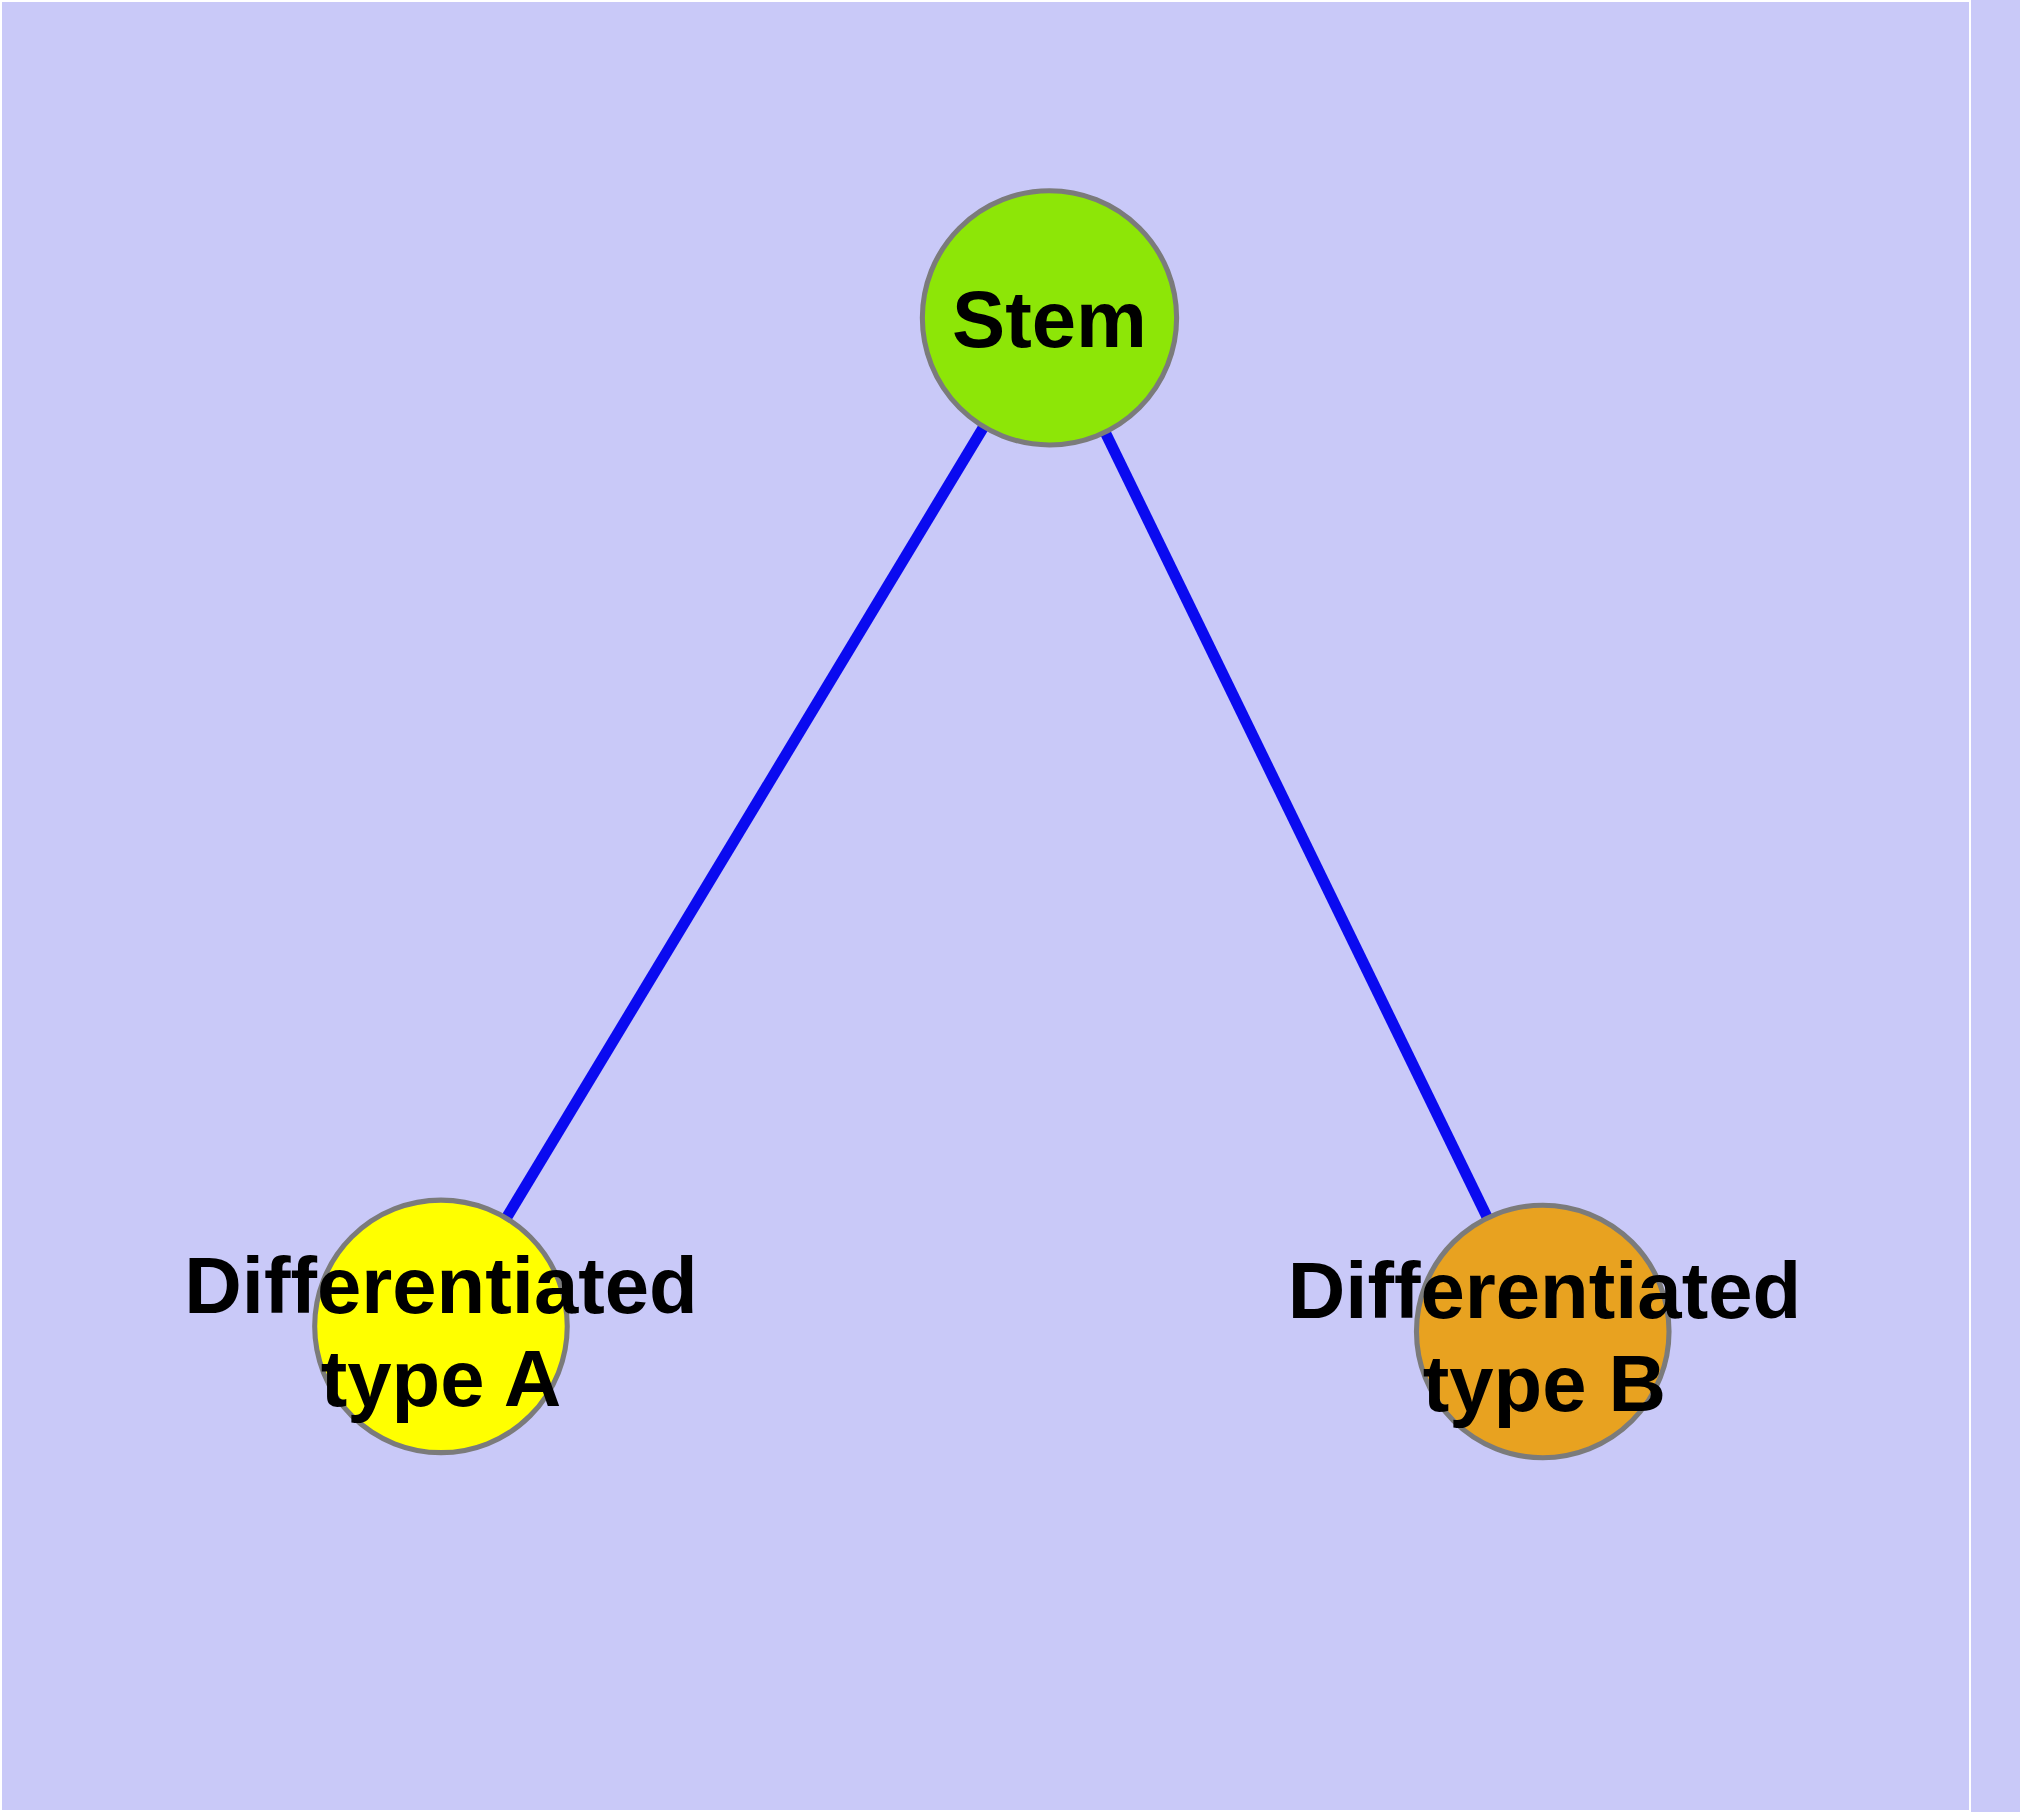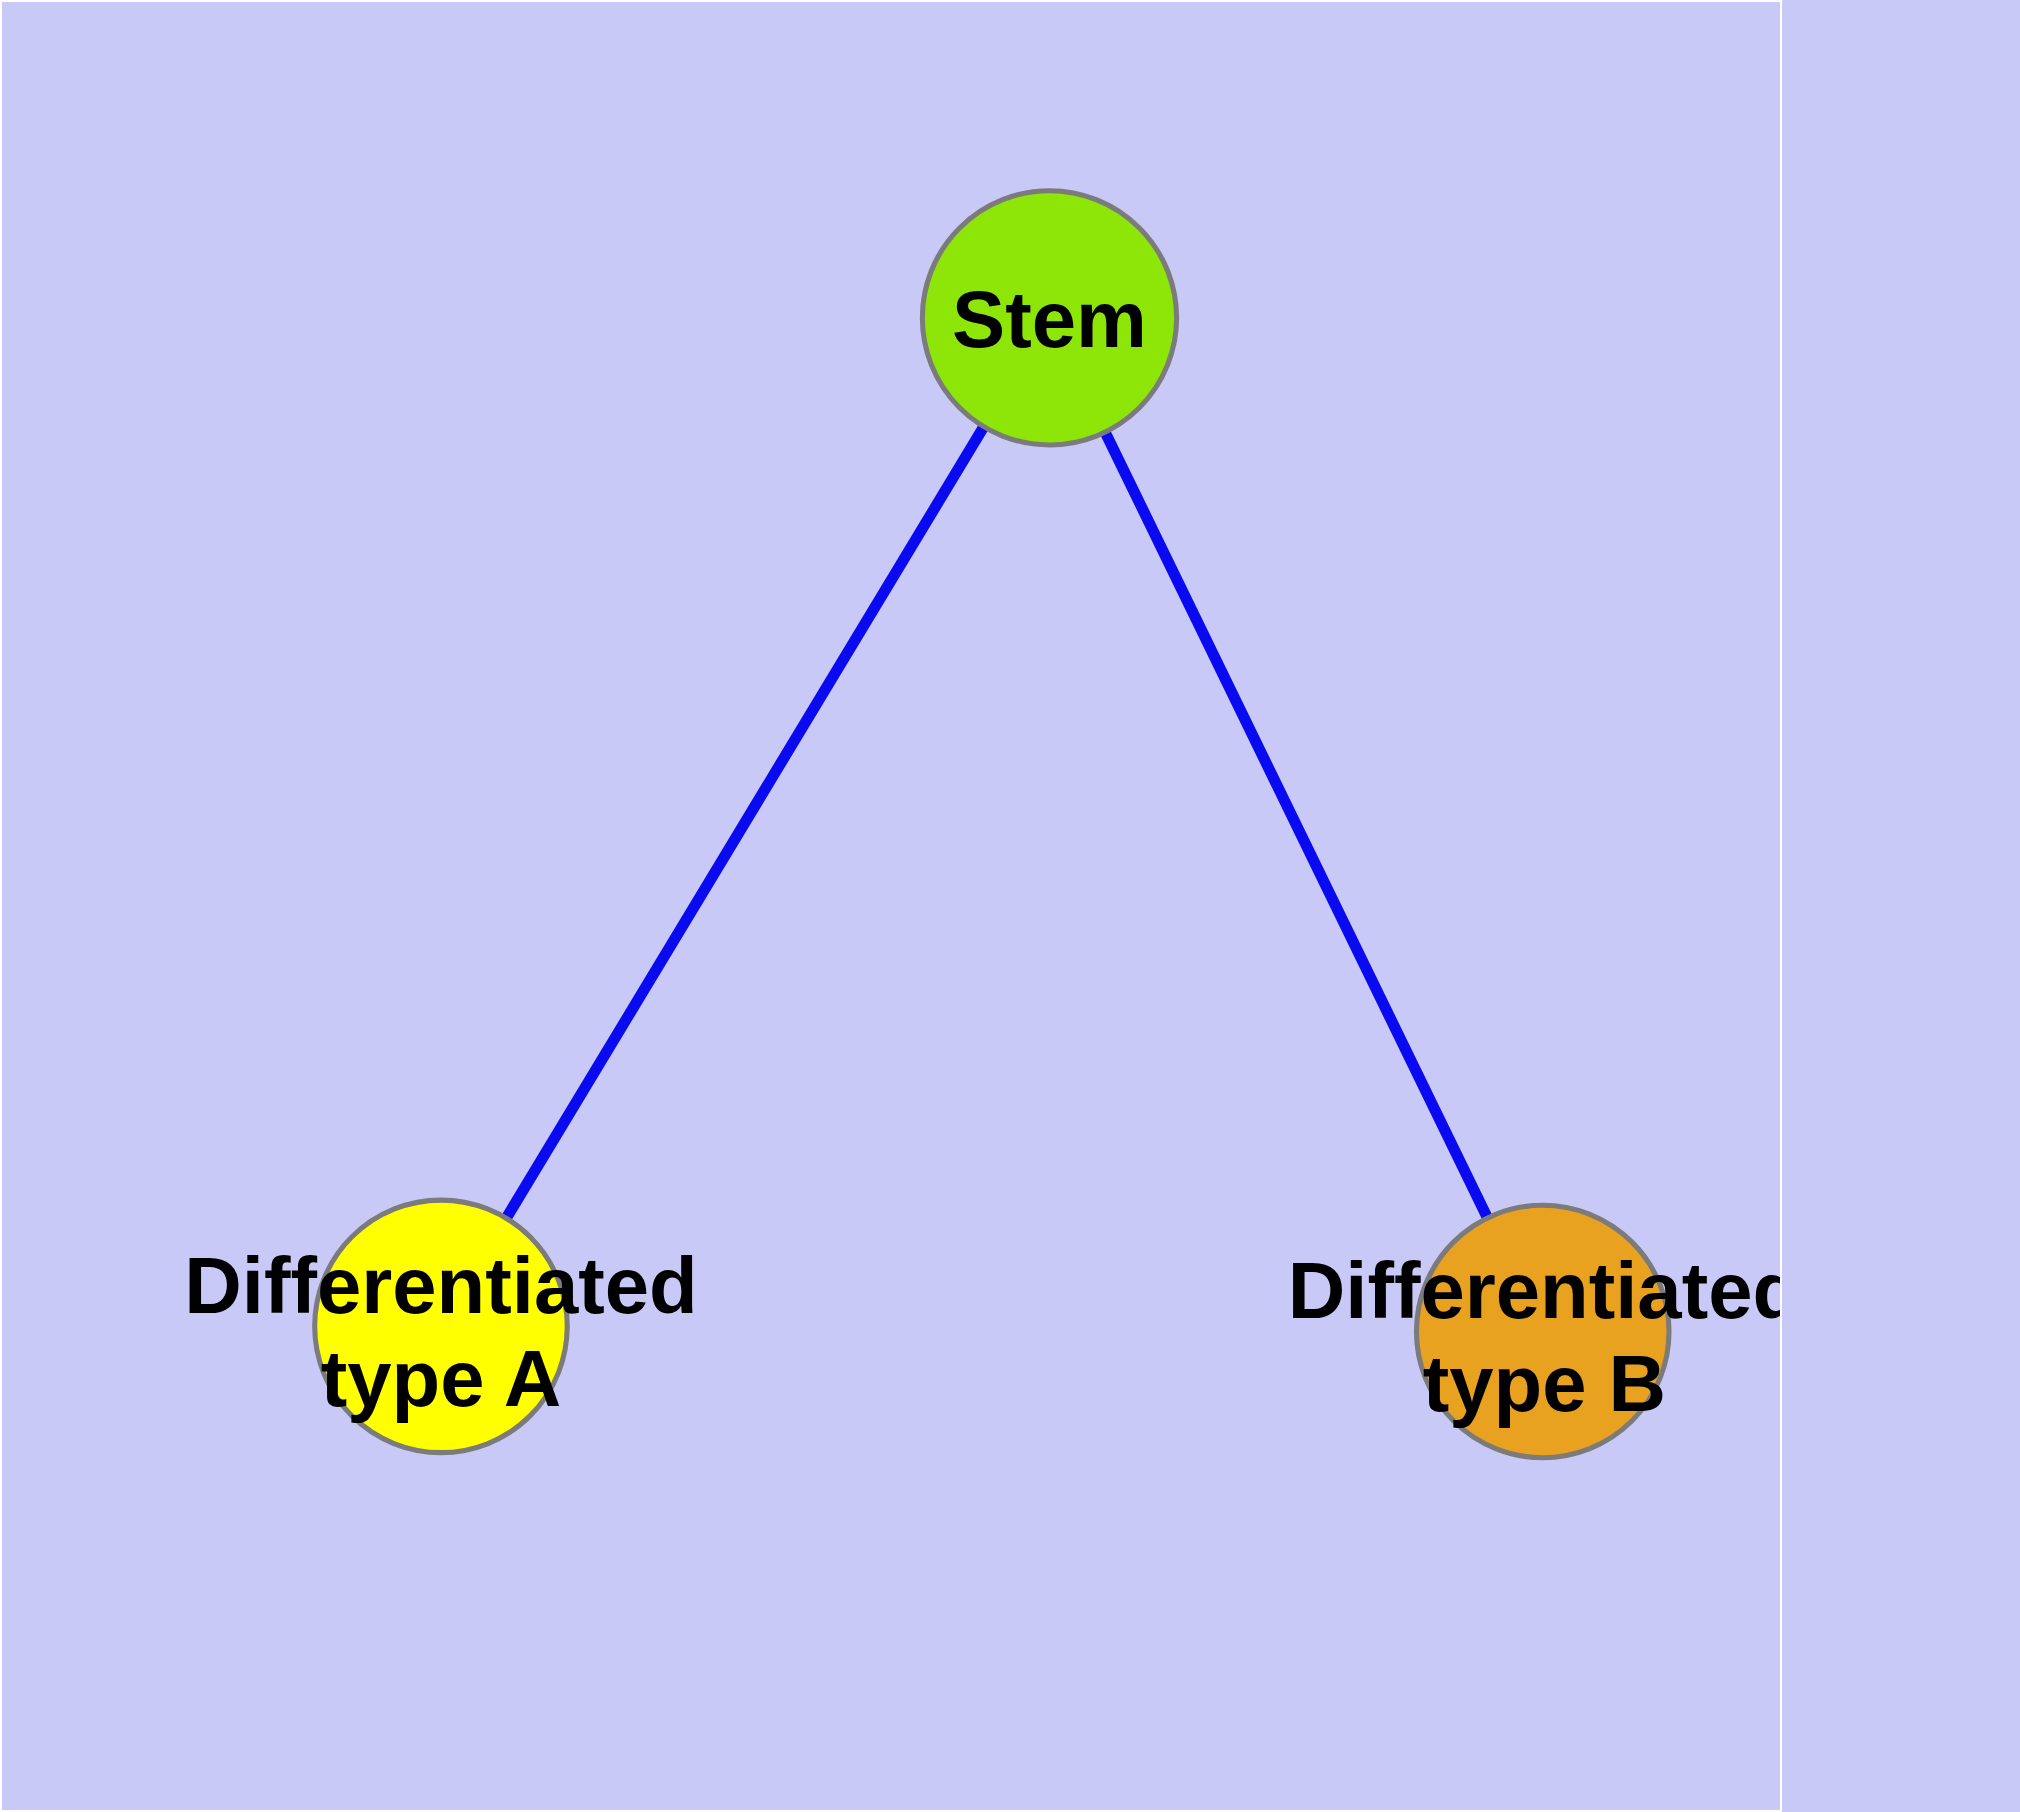--- a/index.html
+++ b/index.html
@@ -2,21 +2,21 @@
 <html style="font-size:13.6px"><head>
 <meta charset="utf-8">
 <style>
   html, body {
     margin: 0;
     padding: 0;
     background: #c9c9f8;
   }
   .canvas {
     position: relative;
-    width: 1782px;
+    width: 1971px;
     height: 1812px;
     background: #c9c9f8;
     box-sizing: border-box;
     border: 2.5px solid #ffffff;
     overflow: hidden;
   }
   .top-hairline {
     position: absolute;
     top: -2.5px;
     left: -2.5px;

